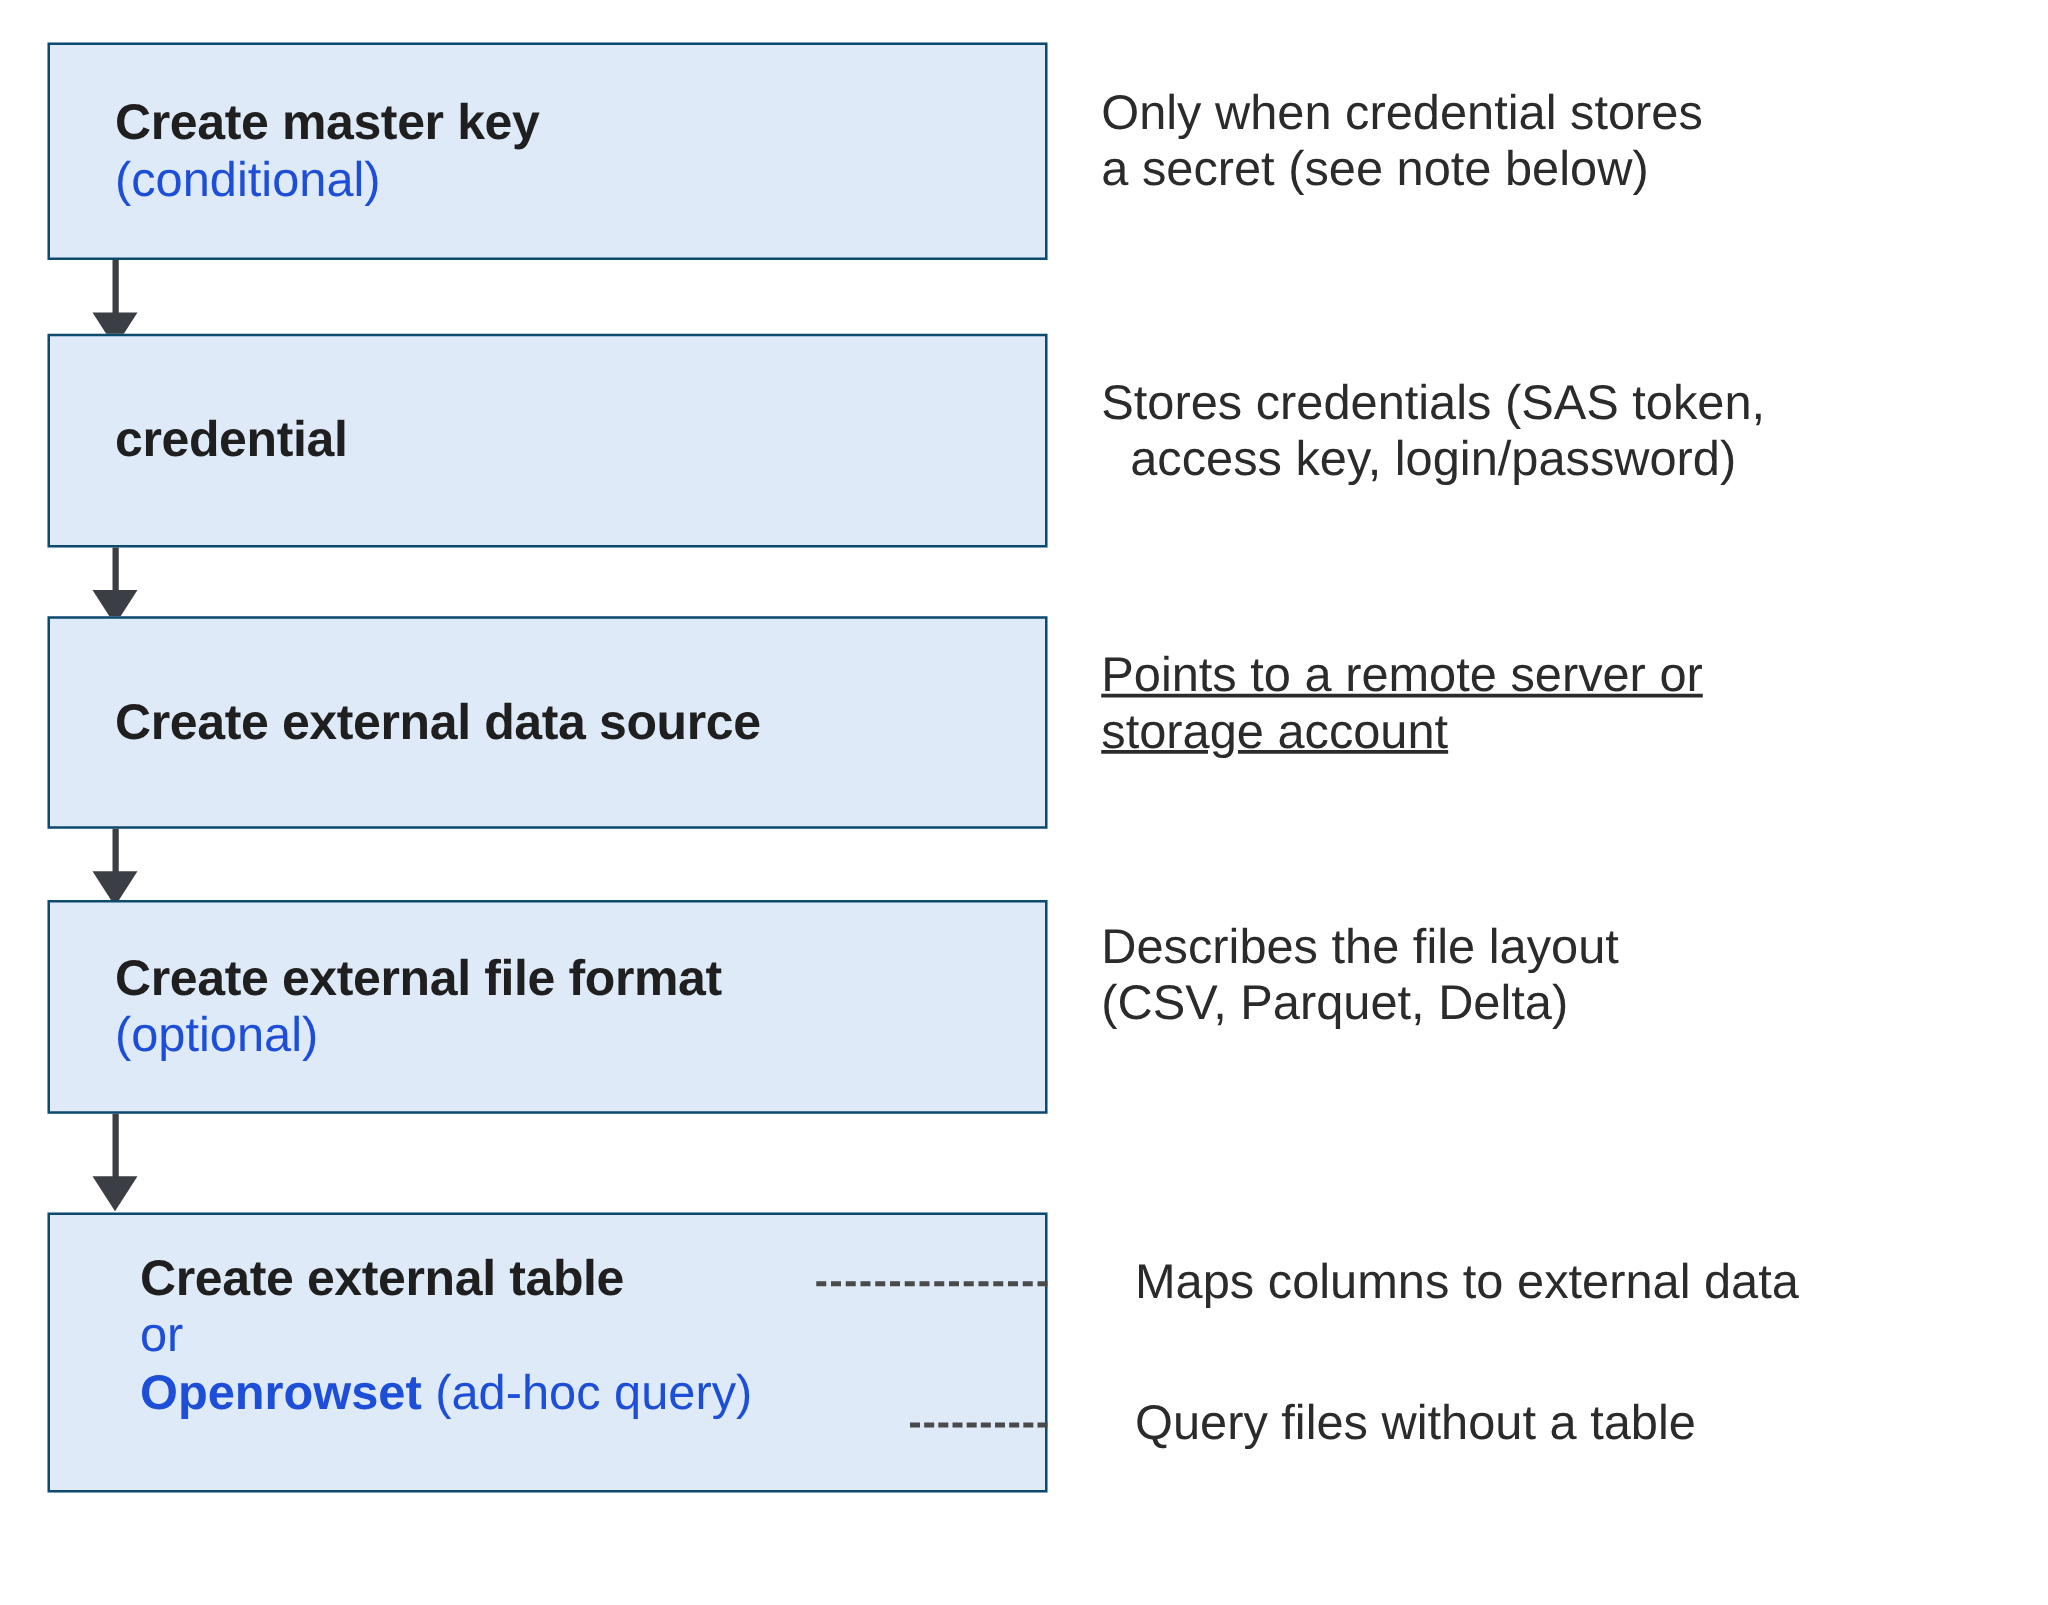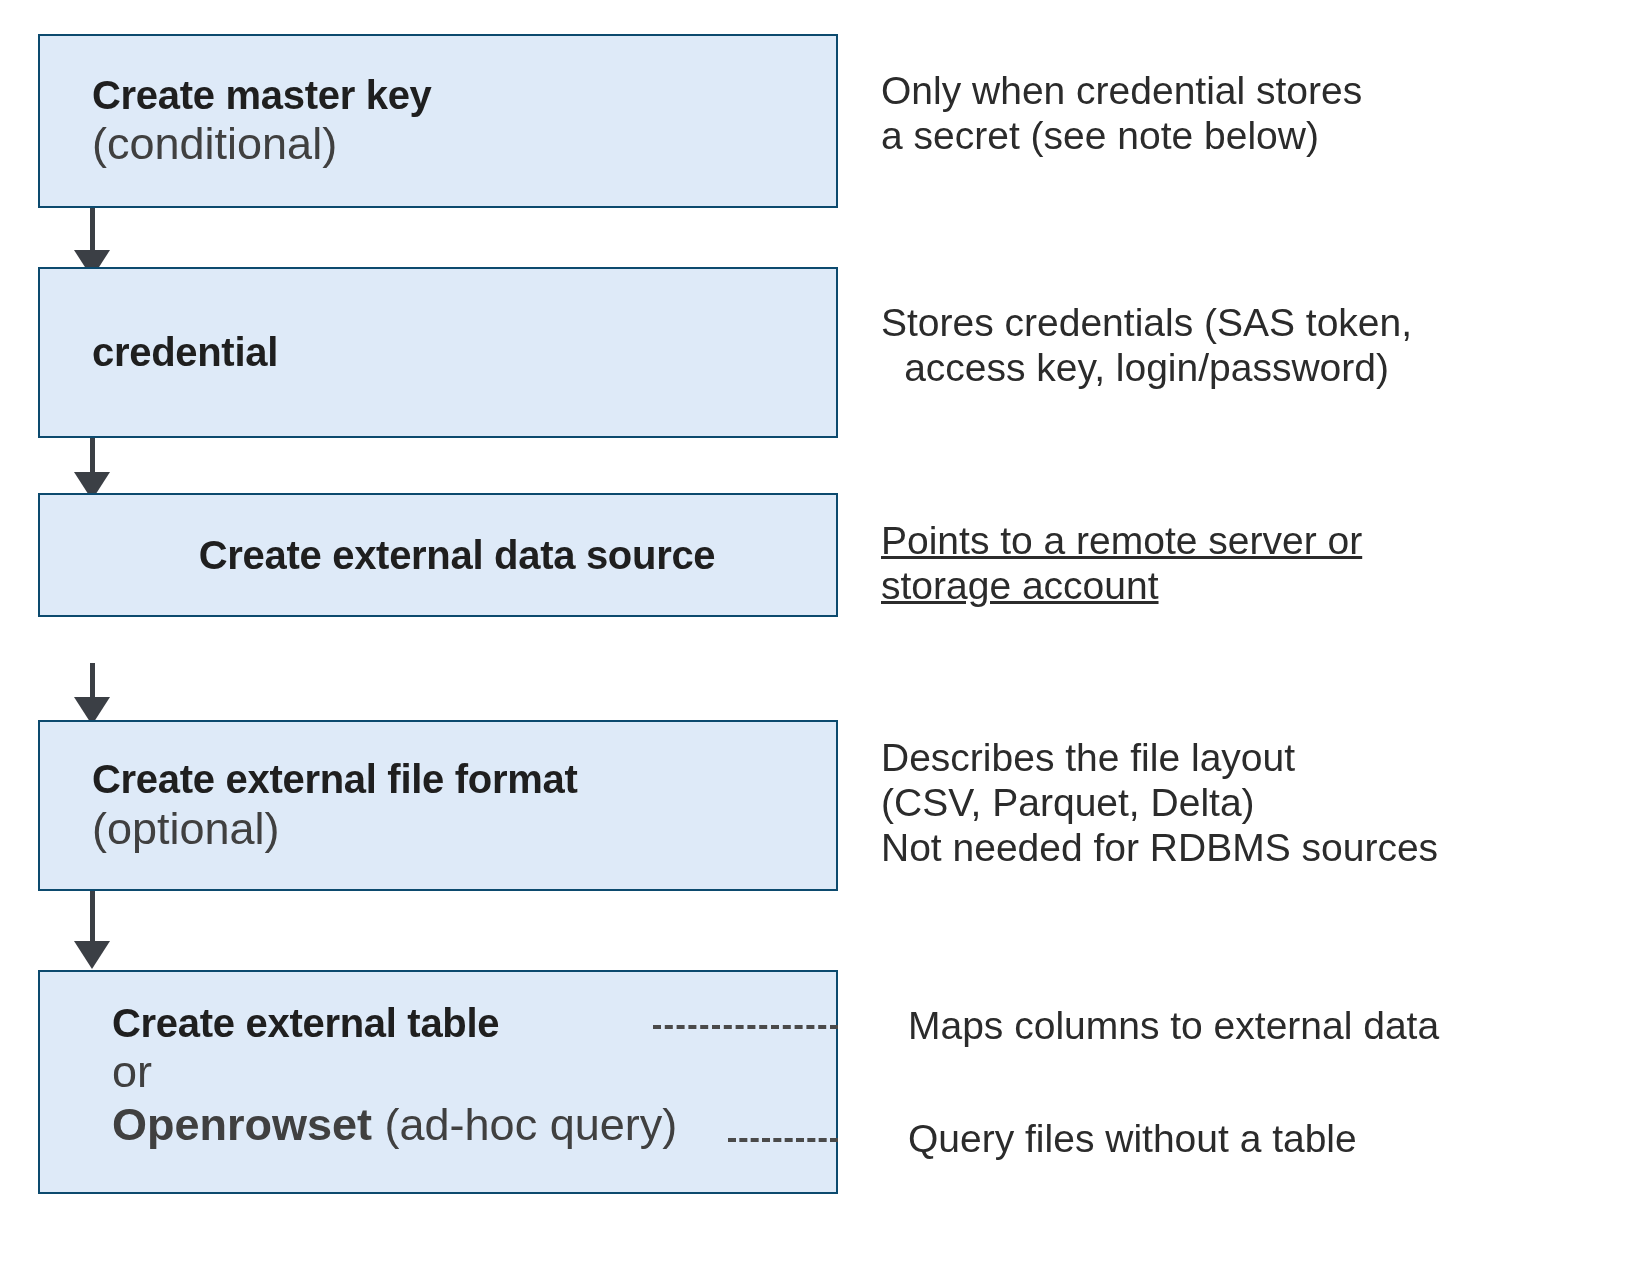--- a/index.html
+++ b/index.html
@@ -40,23 +40,23 @@
   .step-title {
     font-weight: bold;
     font-size: 40px;
     line-height: 1.16;
     letter-spacing: -0.3px;
     color: #1f1f1f;
     white-space: nowrap;
   }
   .step-sub {
     font-weight: normal;
-    font-size: 45px;
+    font-size: 39px;
     line-height: 1.16;
-    color: #404040;
+    color: #1d4ed8;
     white-space: nowrap;
   }
 
   
   .arrow {
     position: absolute;
     left: 84px;
     width: 16px;
   }
   .arrow .shaft {
@@ -123,21 +123,21 @@
   <div class="note" style="left:845px; top:300px;text-align:center;">
     <div>Stores credentials (SAS token,</div>
     <div>access key, login/password)</div>
   </div>
 
   <div class="arrow" style="top:438px; height:62px;">
     <div class="shaft" style="height:36px;"></div>
     <div class="head" style="top:34px;"></div>
   </div>
 
-  <div class="step-box" style="top:493px; height:124px;text-align:center;">
+  <div class="step-box" style="top:493px; height:170px;">
     <div class="box-inner">
       <div class="step-title">Create external data source</div>
     </div>
   </div>
   <div class="note" style="left:845px; top:518px;text-decoration:underline;">
     <div>Points to a remote server or</div>
     <div>storage account</div>
   </div>
 
   <div class="arrow" style="top:663px; height:62px;">
@@ -147,21 +147,20 @@
 
   <div class="step-box" style="top:720px; height:171px;">
     <div class="box-inner">
       <div class="step-title">Create external file format</div>
       <div class="step-sub">(optional)</div>
     </div>
   </div>
   <div class="note" style="left:845px; top:735px;">
     <div>Describes the file layout</div>
     <div>(CSV, Parquet, Delta)</div>
-    <div>Not needed for RDBMS sources</div>
   </div>
 
   <div class="arrow" style="top:891px; height:82px;">
     <div class="shaft" style="height:52px;"></div>
     <div class="head" style="top:50px;"></div>
   </div>
 
   <div class="step-box" style="top:970px; height:224px; justify-content:flex-start;padding-left:20px;">
     <div class="box-inner" style="padding-top:28px;">
       <div class="step-title">Create external table</div>

